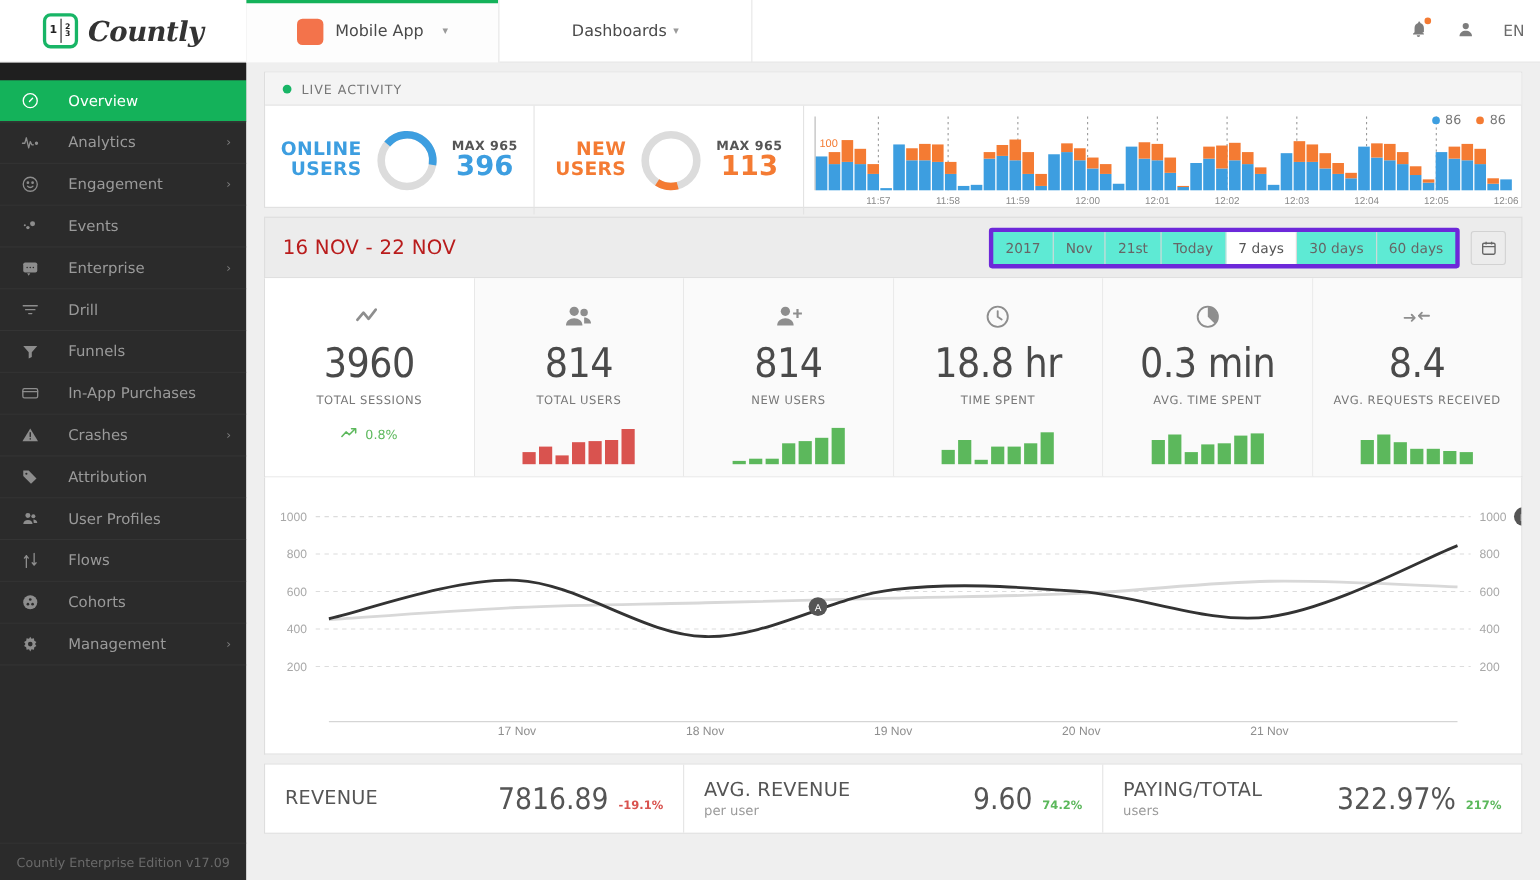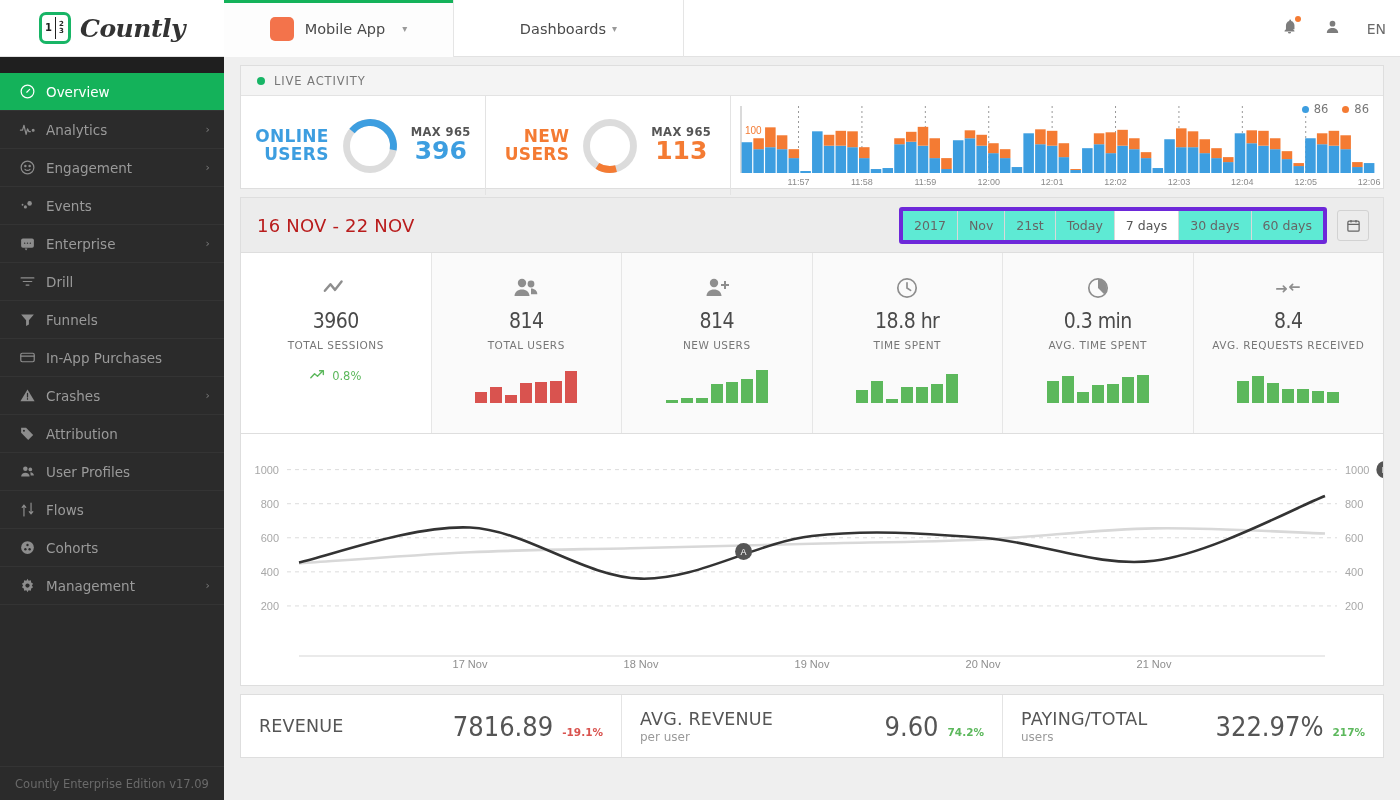--- a/index.html
+++ b/index.html
@@ -37,21 +37,21 @@
   .logo-text {
     font-family: "DejaVu Serif", "Liberation Serif", serif;
     font-size: 25px; font-style: italic; font-weight: bold; color: #333;
     letter-spacing: -0.5px;
   }
   .sb-top-strip { height: 16px; background: #1f1f1f; }
   .nav { list-style: none; }
   .nav li {
     position: relative; height: 38px; display: flex; align-items: center;
     padding: 0 14px; color: #9a9a9a; font-size: 13.5px;
-    border-bottom: 1px solid #343434; cursor: pointer;
+    border-bottom: 1px solid #343434; cursor: pointer; gap: 16px;
   }
   .nav li.active { background: #14b25a; color: #ffffff; }
   .nav li .ic {
     width: 26px; display: inline-flex; align-items: center; justify-content: center;
     color: #8d8d8d; flex: none;
   }
   .nav li.active .ic { color: #ffffff; }
   .nav li .lbl { margin-left: 6px; }
   .nav li .chev {
     position: absolute; right: 14px; color: #7a7a7a; font-size: 11px;
@@ -150,21 +150,21 @@
   
   .kpis { display: flex; background: #fff; border: 1px solid #dedede; border-top: none; }
   .kpi {
     flex: 1; height: 180px; border-right: 1px solid #e6e6e6; background: #fafafa;
     display: flex; flex-direction: column; align-items: center; padding-top: 20px;
   }
   .kpi:first-child { background: #ffffff; }
   .kpi:last-child { border-right: none; }
   .kpi-ic { color: #8e8e8e; height: 30px; display: flex; align-items: center; }
   .kpi-val {
-    font-size: 21px; color: #4a4a4a; margin-top: 6px; letter-spacing: -0.5px;
+    font-size: 37px; color: #4a4a4a; margin-top: 6px; letter-spacing: -0.5px;
     font-family: "DejaVu Sans Condensed", "Liberation Sans Narrow", "Liberation Sans", sans-serif;
   }
   .kpi-lbl { font-size: 10.5px; color: #777; letter-spacing: .5px; margin-top: 6px; }
   .spark { display: flex; align-items: flex-end; gap: 3px; height: 36px; margin-top: 16px; }
   .spark i { display: block; width: 12px; }
   .trend { display: flex; align-items: center; gap: 7px; margin-top: 18px; font-size: 11.5px; color: #5cb85c; }
 
   
   .chart-panel { background: #fff; border: 1px solid #dedede; border-top: none; height: 252px; position: relative; }
   .chart-svg { position: absolute; inset: 0; }

